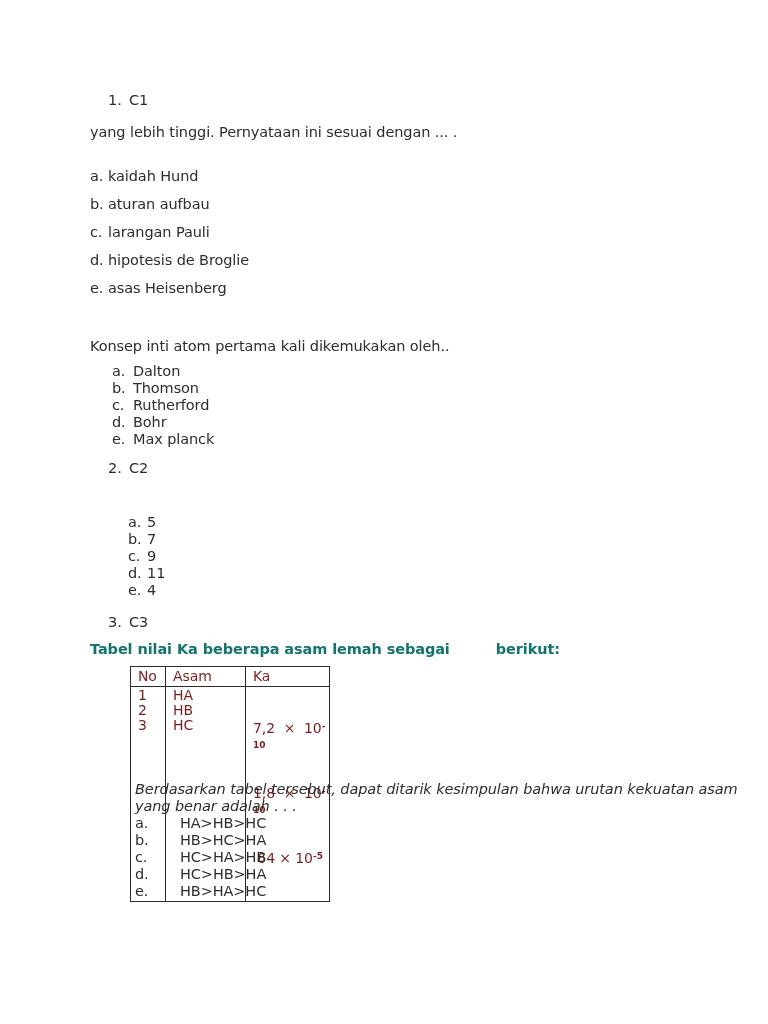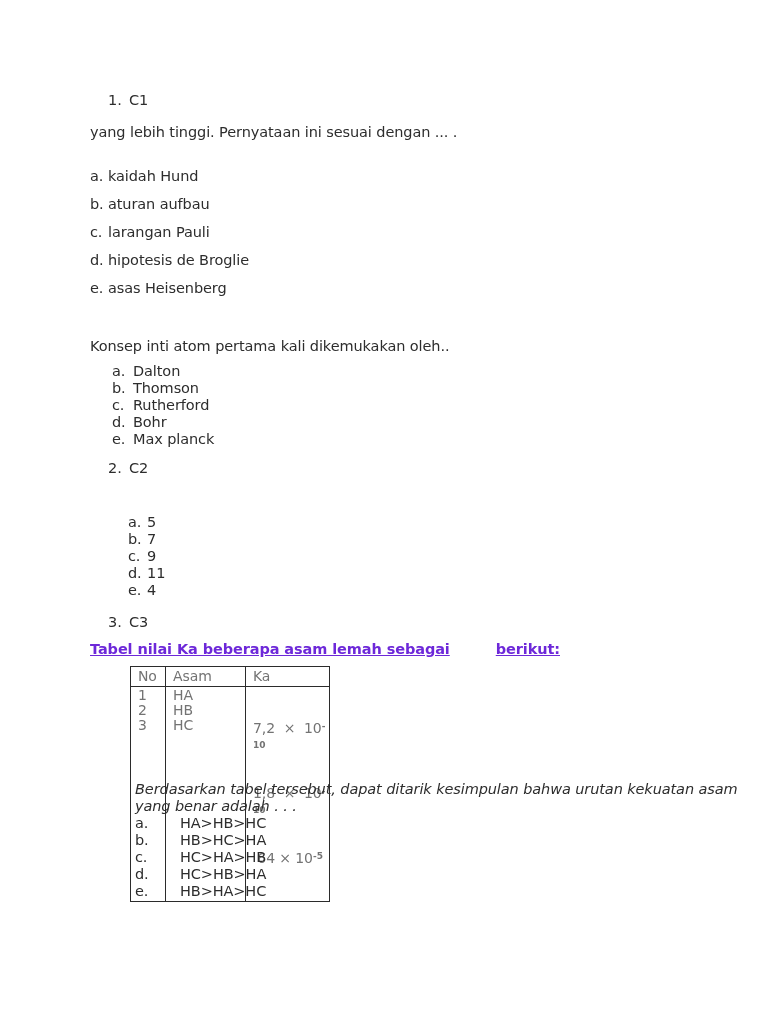--- a/index.html
+++ b/index.html
@@ -27,25 +27,25 @@
   
   .opt-row { display: flex; line-height: 18px; }
   .opt-row-tight { display: flex; line-height: 17px; }
   .q1-opts .opt-row { margin-bottom: 10px; }
   .letter-w18 .opt-letter { width: 18px; }
   .letter-w20 .opt-letter { width: 21px; }
   .letter-w19 .opt-letter { width: 19px; }
   .letter-w45 .opt-letter { width: 45px; }
 
   
-  .table-title { font-weight: bold; color: #6d28d9; line-height: 18px; text-decoration: underline; }
+  .table-title { font-weight: bold; color: #0f766e; line-height: 18px; }
   .table-title .title-right { margin-left: 46px; }
 
   
-  table.ka-table { border-collapse: collapse; font-size: 14px; color: #737373; }
+  table.ka-table { border-collapse: collapse; font-size: 14px; color: #7f1d1d; }
   .ka-table th, .ka-table td {
     border: 1.6px solid #2b2b2b;
     text-align: left;
     vertical-align: top;
     font-weight: normal;
     padding: 1px 4px 1px 7px;
   }
   .ka-table th { height: 20px; line-height: 17px; }
   .col-no  { width: 35px; }
   .col-asam{ width: 80px; margin-top: 40px; }

